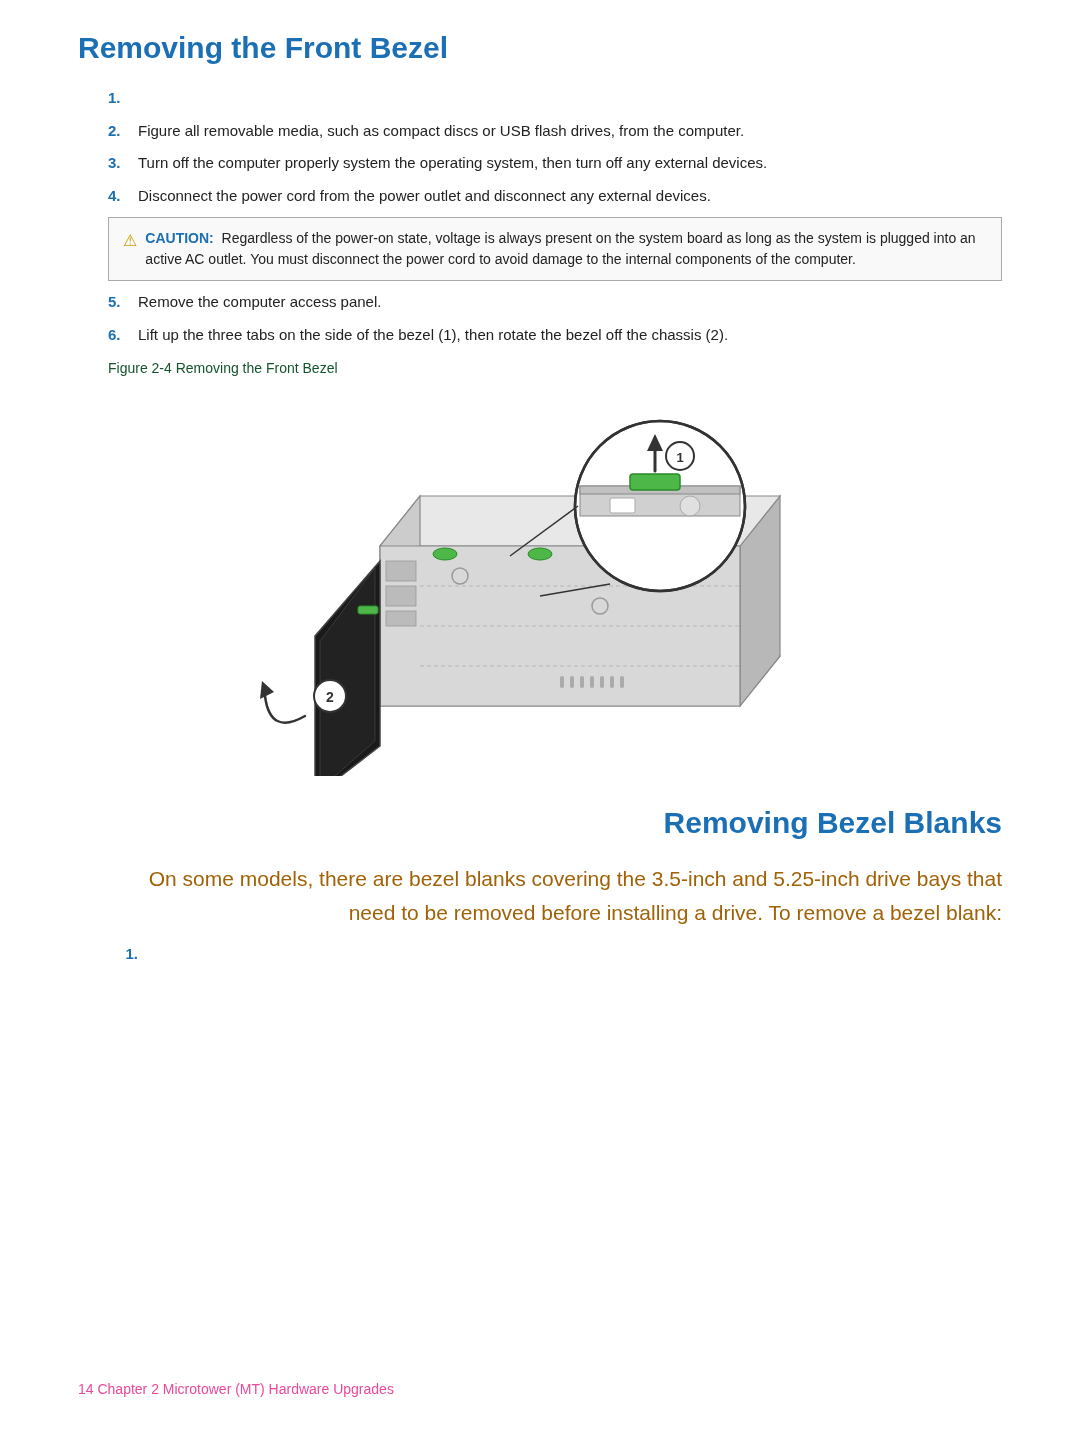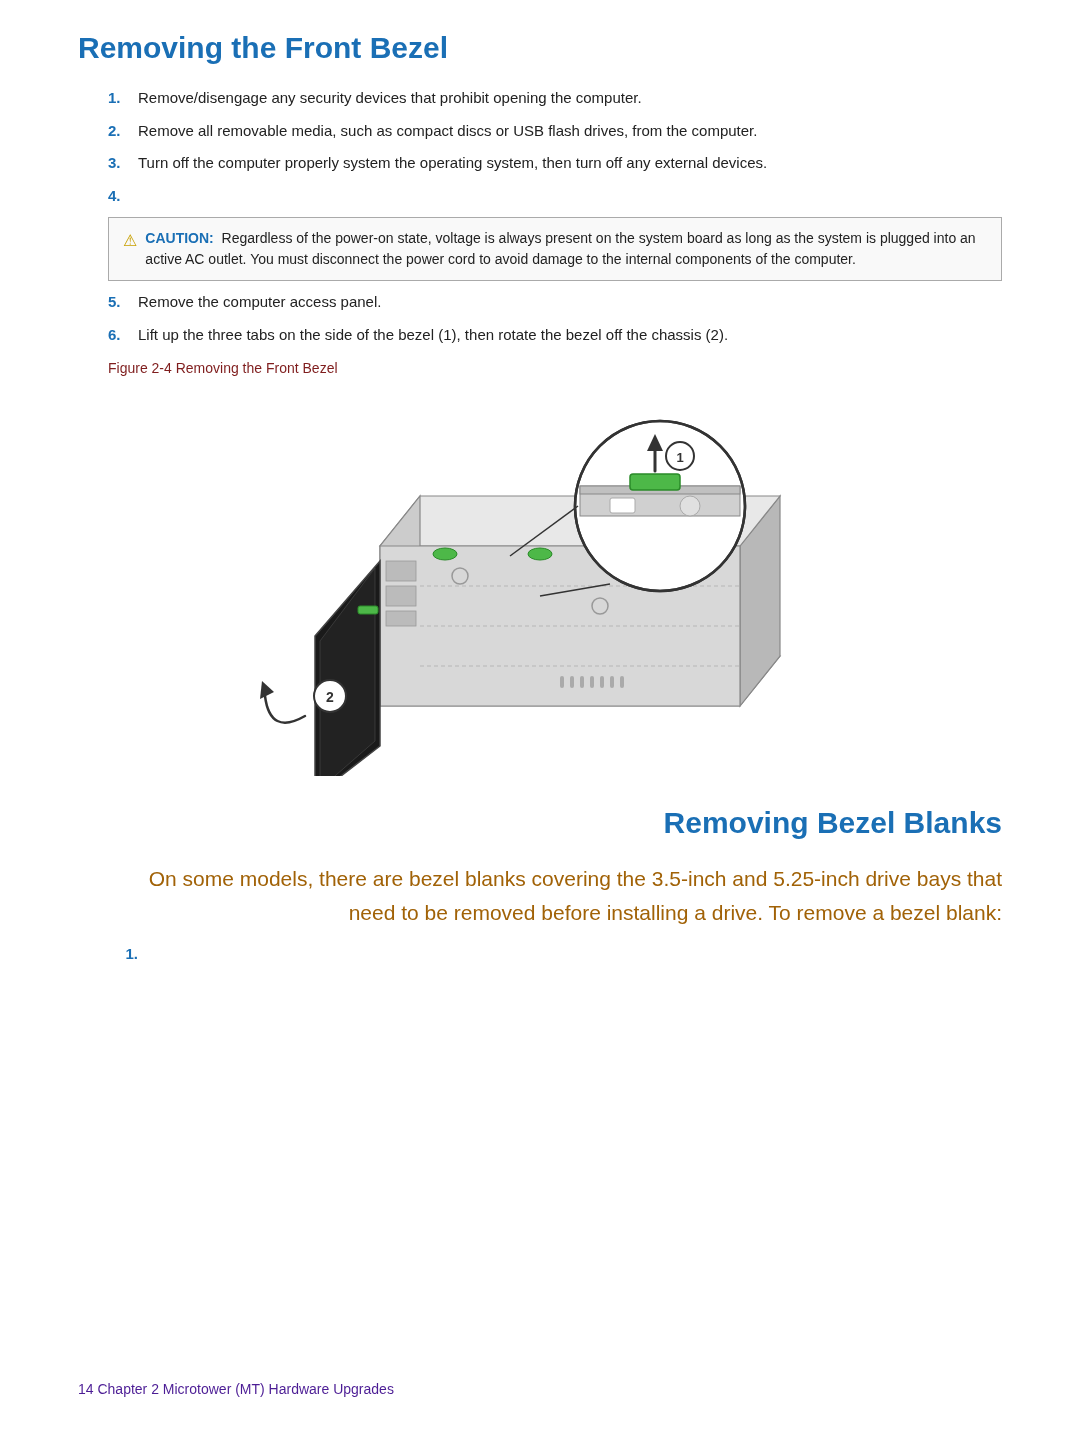--- a/index.html
+++ b/index.html
@@ -69,21 +69,21 @@
       flex-shrink: 0;
     }
 
     .caution-label {
       color: #1a6fb5;
       font-weight: bold;
       margin-top: 8px;
     }
 
     .figure-caption {
-      color: #7f1d1d;
+      color: #14532d;
       font-size: 14px;
       margin: 14px 0 10px 30px;
     }
 
     .figure-area {
       margin: 10px 0 30px 0;
       display: flex;
       justify-content: center;
       align-items: center;
     }
@@ -104,45 +104,45 @@
       font-size: 21px;
       line-height: 1.6;
       color: #a16207;
     }
 
     .page-footer {
       position: absolute;
       bottom: 40px;
       left: 78px;
       font-size: 14px;
-      color: #4c1d95;
+      color: #ec4899;
     }
   </style>
 </head>
 <body>
 
 <div class="page">
 
   <h1 class="section-title">Removing the Front Bezel</h1>
 
   <ul class="steps-list">
     <li>
       <span class="step-num">1.</span>
-      <span class="step-text">Remove/disengage any security devices that prohibit opening the computer.</span>
     </li>
     <li>
       <span class="step-num">2.</span>
-      <span class="step-text">Remove all removable media, such as compact discs or USB flash drives, from the computer.</span>
+      <span class="step-text">Figure all removable media, such as compact discs or USB flash drives, from the computer.</span>
     </li>
     <li>
       <span class="step-num">3.</span>
       <span class="step-text">Turn off the computer properly system the operating system, then turn off any external devices.</span>
     </li>
     <li>
       <span class="step-num">4.</span>
+      <span class="step-text">Disconnect the power cord from the power outlet and disconnect any external devices.</span>
     </li>
   </ul>
 
   <div class="caution-box">
     <span class="caution-icon">⚠</span>
     <span>
       <span class="caution-label">CAUTION:</span>
       &nbsp;<span>Regardless of the power-on state, voltage is always present on the system board as long as the system is plugged into an active AC outlet. You must disconnect the power cord to avoid damage to the internal components of the computer.</span>
     </span>
   </div>

